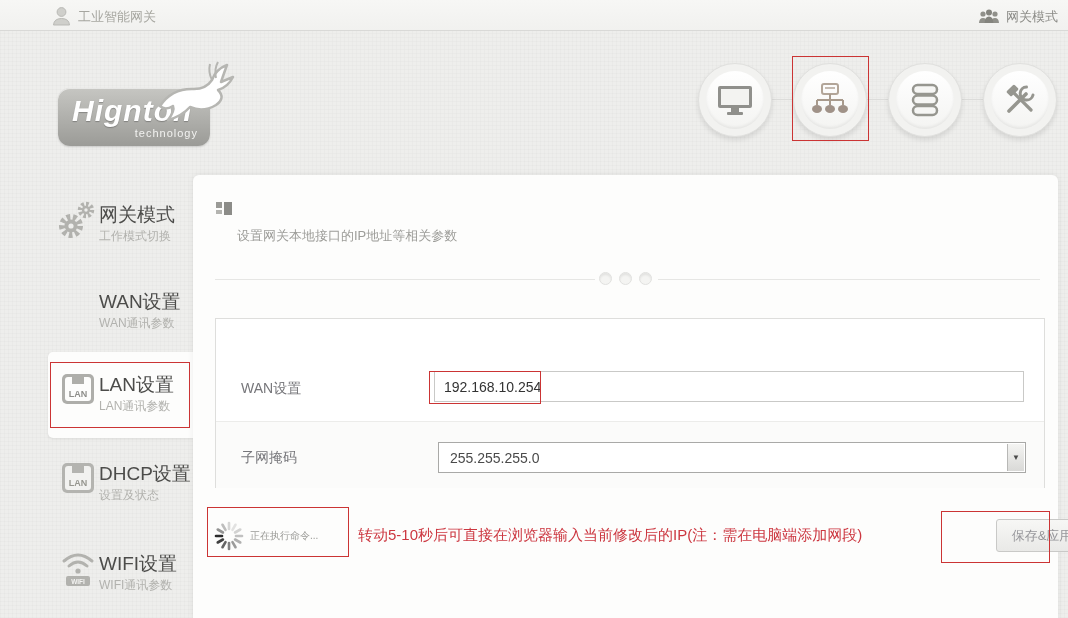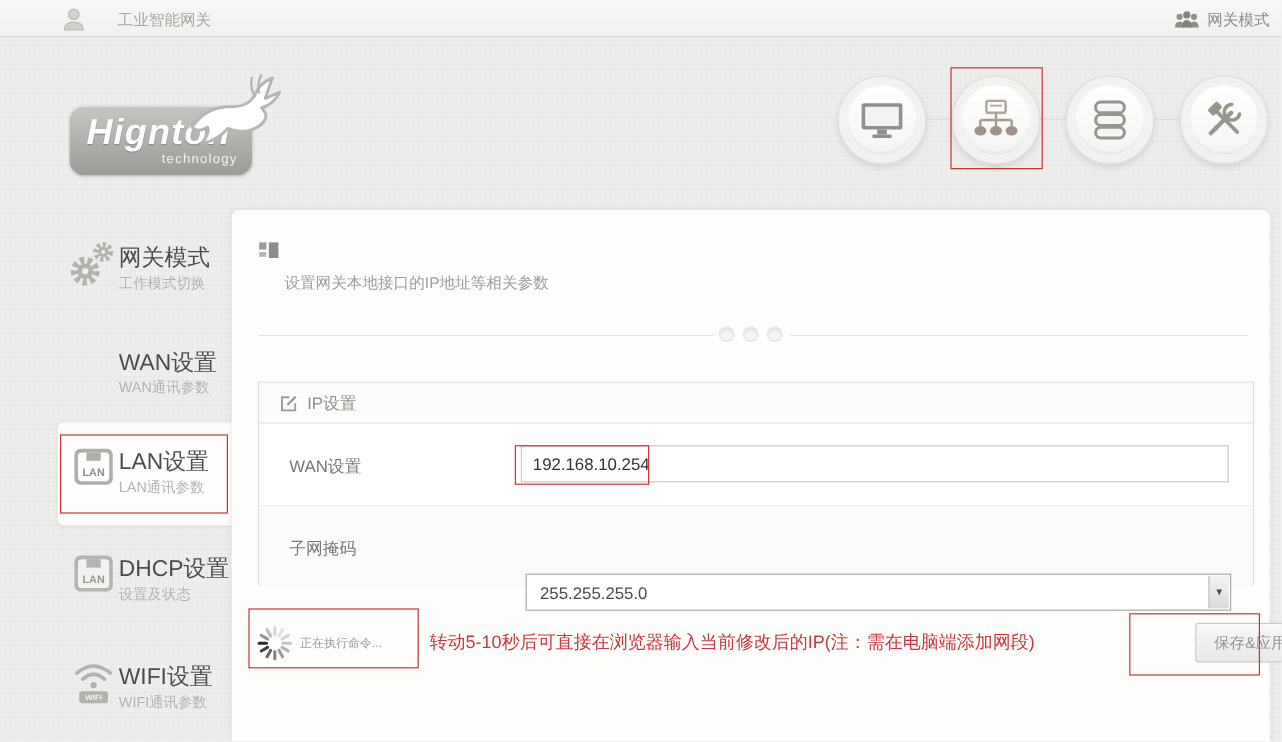--- a/index.html
+++ b/index.html
@@ -17,21 +17,21 @@
       #eeeeec;
   }
   .abs { position:absolute; }
 
   
   .topbar {
     position:absolute; left:0; top:0; width:1068px; height:31px;
     background:linear-gradient(#f7f7f5,#f1f1ef);
     border-bottom:1px solid #d9d9d7;
   }
-  .topbar-title { position:absolute; left:78px; top:8px; font-size:13px; color:#a6a6a0;margin-left:20px; }
+  .topbar-title { position:absolute; left:78px; top:8px; font-size:13px; color:#a6a6a0; }
   .topbar-right { position:absolute; right:10px; top:8px; font-size:13px; color:#8b8b87; cursor:pointer; }
 
   
   .logo-box {
     position:absolute; left:58px; top:88px; width:152px; height:58px;
     border-radius:12px;
     background:linear-gradient(#c6c6c2,#9b9b97);
     box-shadow:inset 0 1px 0 rgba(255,255,255,.6), 0 1px 2px rgba(0,0,0,.15);
   }
   .logo-brand {
@@ -94,21 +94,21 @@
   .row-divider { position:absolute; left:0; top:102px; width:100%; height:1px; background:#ececea; }
   .row2-bg { position:absolute; left:0; top:103px; width:100%; height:66px; background:#fbfbfa; }
   .field-label { position:absolute; left:25px; font-size:14px; color:#76767a; }
   .ip-input {
     position:absolute; left:218px; top:52px; width:590px; height:31px;
     border:1px solid #c9c9c7; background:#fff; font-size:14px; color:#333;
     padding:0 9px; font-family:"Liberation Sans","DejaVu Sans",sans-serif;
   }
   .select-box {
     position:absolute; left:222px; top:123px; width:588px; height:31px;
-    border:1px solid #a9a9a7; background:#fff; cursor:pointer;margin-top:36px;
+    border:1px solid #a9a9a7; background:#fff; cursor:pointer;
   }
   .select-text { position:absolute; left:11px; top:7px; font-size:14px; color:#4a4a4a; }
   .select-arrow {
     position:absolute; right:1px; top:1px; width:17px; height:27px;
     background:linear-gradient(#f4f4f2,#d9d9d7); border-left:1px solid #b8b8b6;
     display:flex; align-items:center; justify-content:center;
     font-size:8px; color:#4a4a4a;
   }
 
   .spin-label { position:absolute; left:57px; top:354px; font-size:10px; color:#9b9b97; }
@@ -281,28 +281,20 @@
     </div>
     <div class="main-sub">设置网关本地接口的IP地址等相关参数</div>
 
     <div class="divider" style="left:22px;width:380px"></div>
     <div class="divider" style="left:465px;width:382px"></div>
     <div class="dot" style="left:406px"></div>
     <div class="dot" style="left:426px"></div>
     <div class="dot" style="left:446px"></div>
 
     <div class="panel">
-      <div class="panel-head">
-        <svg class="abs" style="left:17px;top:9px" width="16" height="16" viewBox="0 0 16 16">
-          <path d="M13 8 L13 14 L2 14 L2 3 L8 3" fill="none" stroke="#9a9a96" stroke-width="1.6"></path>
-          <line x1="6.5" y1="9.5" x2="13.5" y2="2.5" stroke="#9a9a96" stroke-width="2"></line>
-          <path d="M5.5 10.5 L5 11.5 L6 11 Z" fill="#9a9a96"></path>
-        </svg>
-        <span class="panel-head-label">IP设置</span>
-      </div>
 
       <div class="row2-bg"></div>
       <div class="row-divider"></div>
 
       <span class="field-label" style="top:61px">WAN设置</span>
       <input class="ip-input" type="text" value="192.168.10.254" style="">
 
       <span class="field-label" style="top:130px">子网掩码</span>
       <div class="select-box">
         <span class="select-text">255.255.255.0</span>

